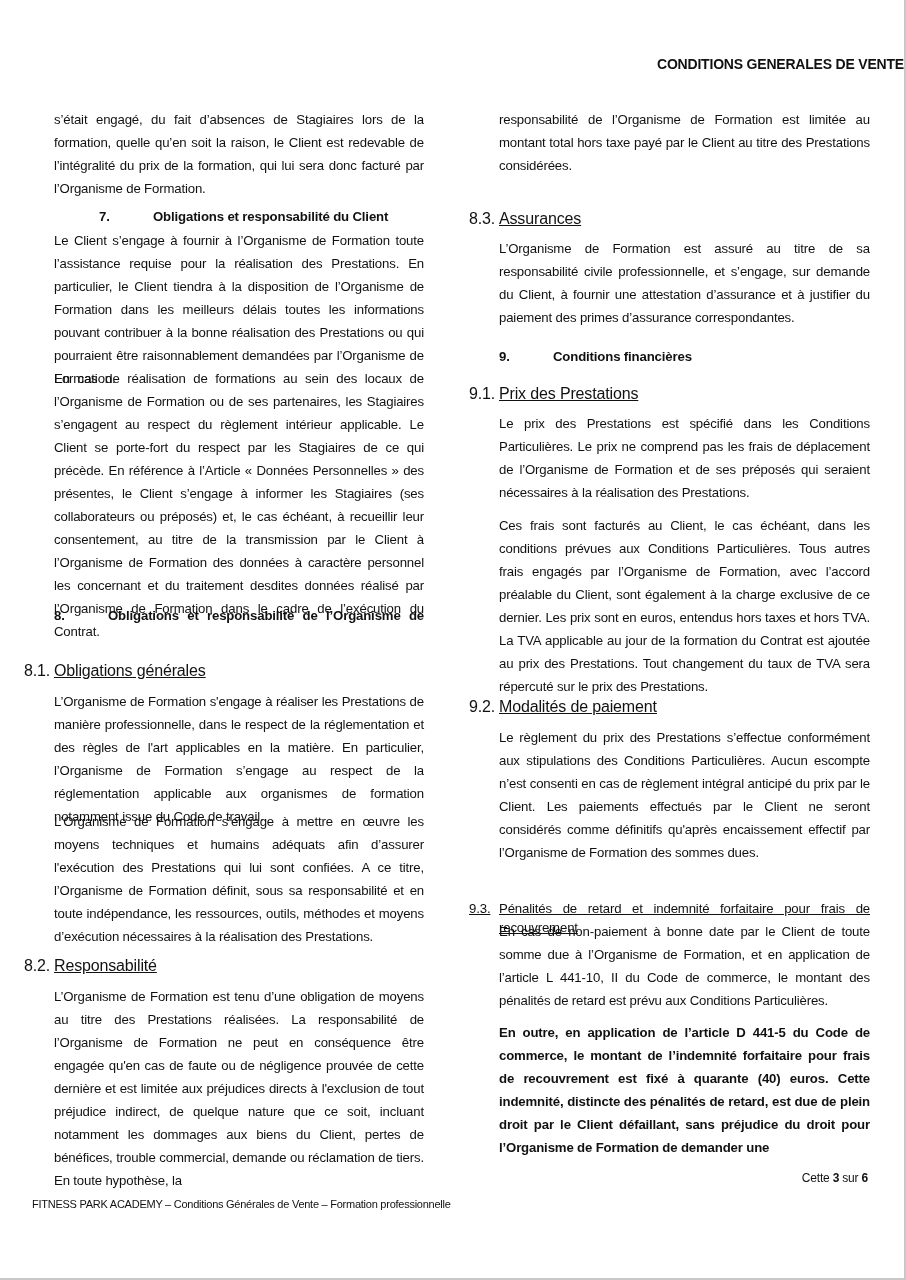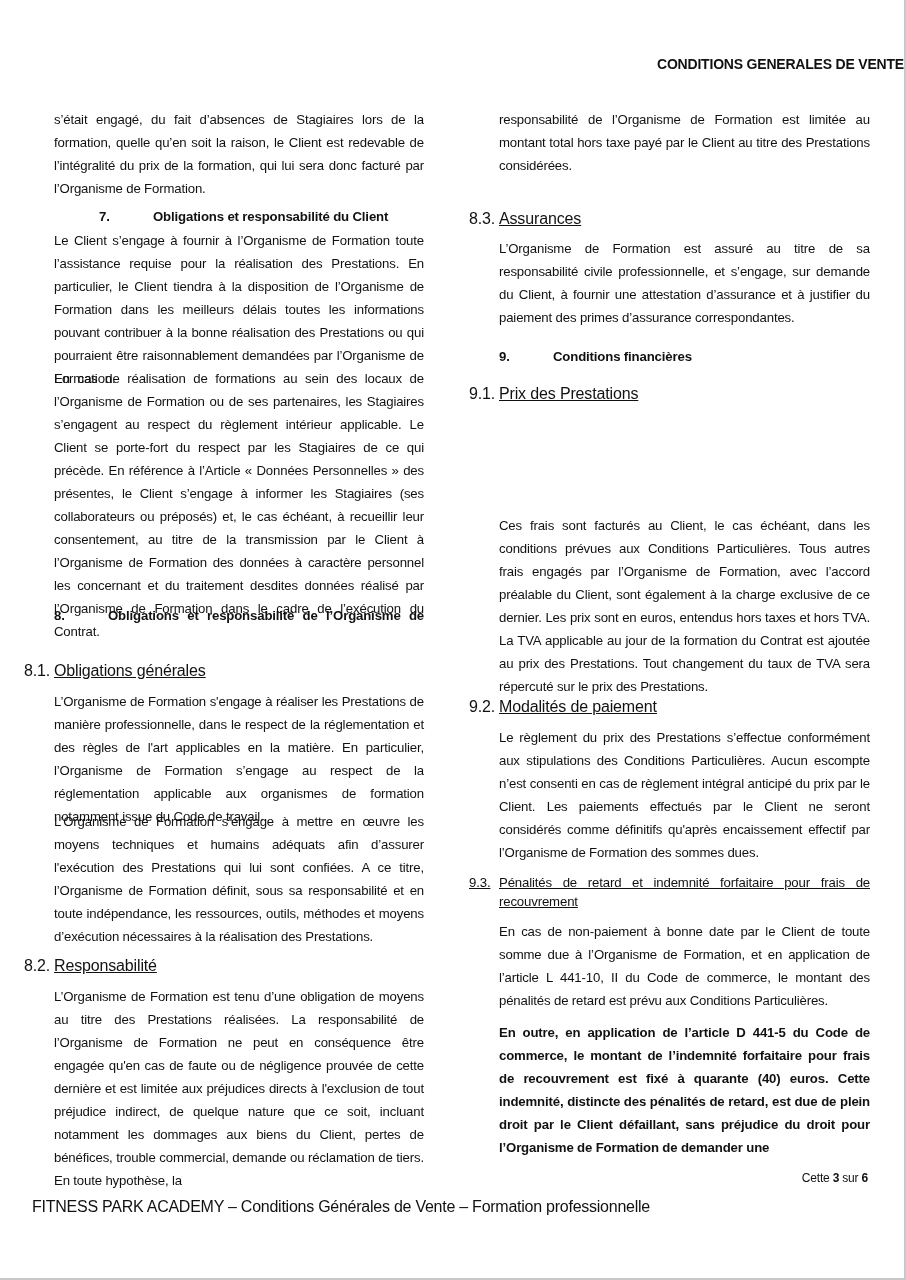--- a/index.html
+++ b/index.html
@@ -20,21 +20,21 @@
     .lc { left: 54px; width: 370px; }
     .rc { left: 499px; width: 371px; }
     .h-art { position: absolute; font-weight: bold; font-size: 13.2px; line-height: 18.6px; letter-spacing: -0.15px; }
     .h-art .num { display: inline-block; width: 54px; }
     .sub { position: absolute; font-size: 16px; line-height: 18.6px; letter-spacing: -0.15px; }
     .sub .num { display: inline-block; width: 30px; }
     .sub .lbl { text-decoration: underline; }
     .sub-wrap { position: absolute; font-size: 13.2px; line-height: 18.6px; letter-spacing: -0.15px; text-decoration: underline; text-align: justify; }
     .footer-page { position: absolute; top: 1171px; right: 36px; font-size: 12px; letter-spacing: -0.2px; }
     .footer-page b { font-weight: bold; }
-    .footer-left { position: absolute; top: 1198px; left: 32px; font-size: 16px; letter-spacing: -0.25px; }
+    .footer-left { position: absolute; top: 1198px; left: 32px; font-size: 11px; letter-spacing: -0.25px; }
   </style>
 </head>
 <body>
 
 <div class="page">
 
   <div class="doc-title">CONDITIONS GENERALES DE VENTE</div>
 
   <div class="blk lc" style="top:108px;">
     <p>s’était engagé, du fait d’absences de Stagiaires lors de la formation, quelle qu’en soit la raison, le Client est redevable de l’intégralité du prix de la formation, qui lui sera donc facturé par l’Organisme de Formation.</p>
@@ -92,35 +92,38 @@
   </div>
 
   <div class="h-art" style="top:348px; left:499px; width:371px;">
     <span class="num">9.</span><span>Conditions financières</span>
   </div>
 
   <div class="sub" style="top:385px; left:469px;">
     <span class="num">9.1.</span><span class="lbl">Prix des Prestations</span>
   </div>
 
+  <div class="blk rc" style="top:412px;">
+    <p>Le prix des Prestations est spécifié dans les Conditions Particulières. Le prix ne comprend pas les frais de déplacement de l’Organisme de Formation et de ses préposés qui seraient nécessaires à la réalisation des Prestations.</p>
+  </div>
 
   <div class="blk rc" style="top:514px;">
     <p>Ces frais sont facturés au Client, le cas échéant, dans les conditions prévues aux Conditions Particulières. Tous autres frais engagés par l’Organisme de Formation, avec l’accord préalable du Client, sont également à la charge exclusive de ce dernier. Les prix sont en euros, entendus hors taxes et hors TVA. La TVA applicable au jour de la formation du Contrat est ajoutée au prix des Prestations. Tout changement du taux de TVA sera répercuté sur le prix des Prestations.</p>
   </div>
 
   <div class="sub" style="top:698px; left:469px; text-decoration:underline;">
     <span class="num">9.2.</span><span class="lbl">Modalités de paiement</span>
   </div>
 
   <div class="blk rc" style="top:726px;">
     <p>Le règlement du prix des Prestations s’effectue conformément aux stipulations des Conditions Particulières. Aucun escompte n’est consenti en cas de règlement intégral anticipé du prix par le Client. Les paiements effectués par le Client ne seront considérés comme définitifs qu'après encaissement effectif par l’Organisme de Formation des sommes dues.</p>
   </div>
 
   <div class="sub-wrap" style="top:874px; left:469px; width:401px;">
-    <div style="display:flex; text-align-last:justify;">
+    <div style="display:flex; text-align-last:justify;margin-top:26px;">
       <span class="num" style="display:inline-block; width:30px;">9.3.</span>
       <span style="flex:1; text-align:justify; text-align-last:justify;">Pénalités de retard et indemnité forfaitaire pour frais de</span>
     </div>
     <div style="padding-left:30px;"><span>recouvrement</span></div>
   </div>
 
   <div class="blk rc" style="top:920px;">
     <p>En cas de non-paiement à bonne date par le Client de toute somme due à l’Organisme de Formation, et en application de l’article L 441-10, II du Code de commerce, le montant des pénalités de retard est prévu aux Conditions Particulières.</p>
   </div>
 

